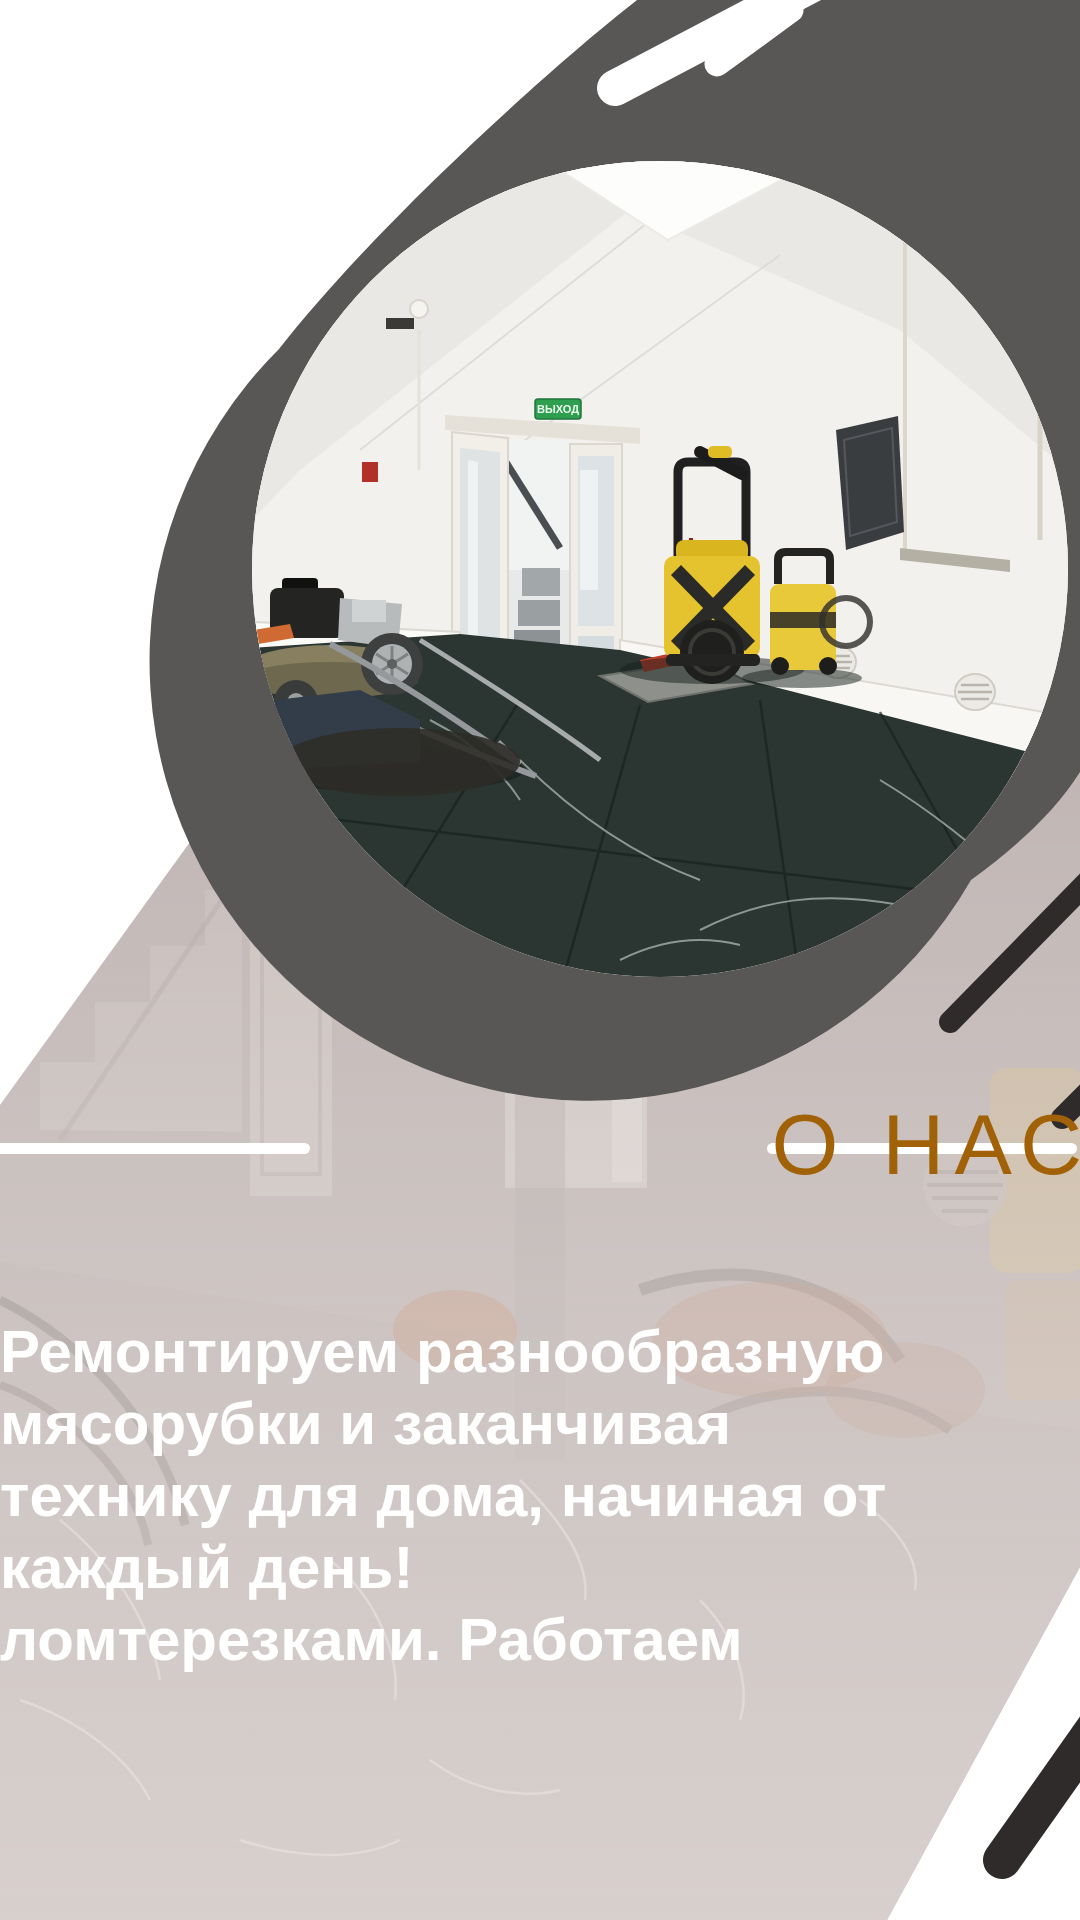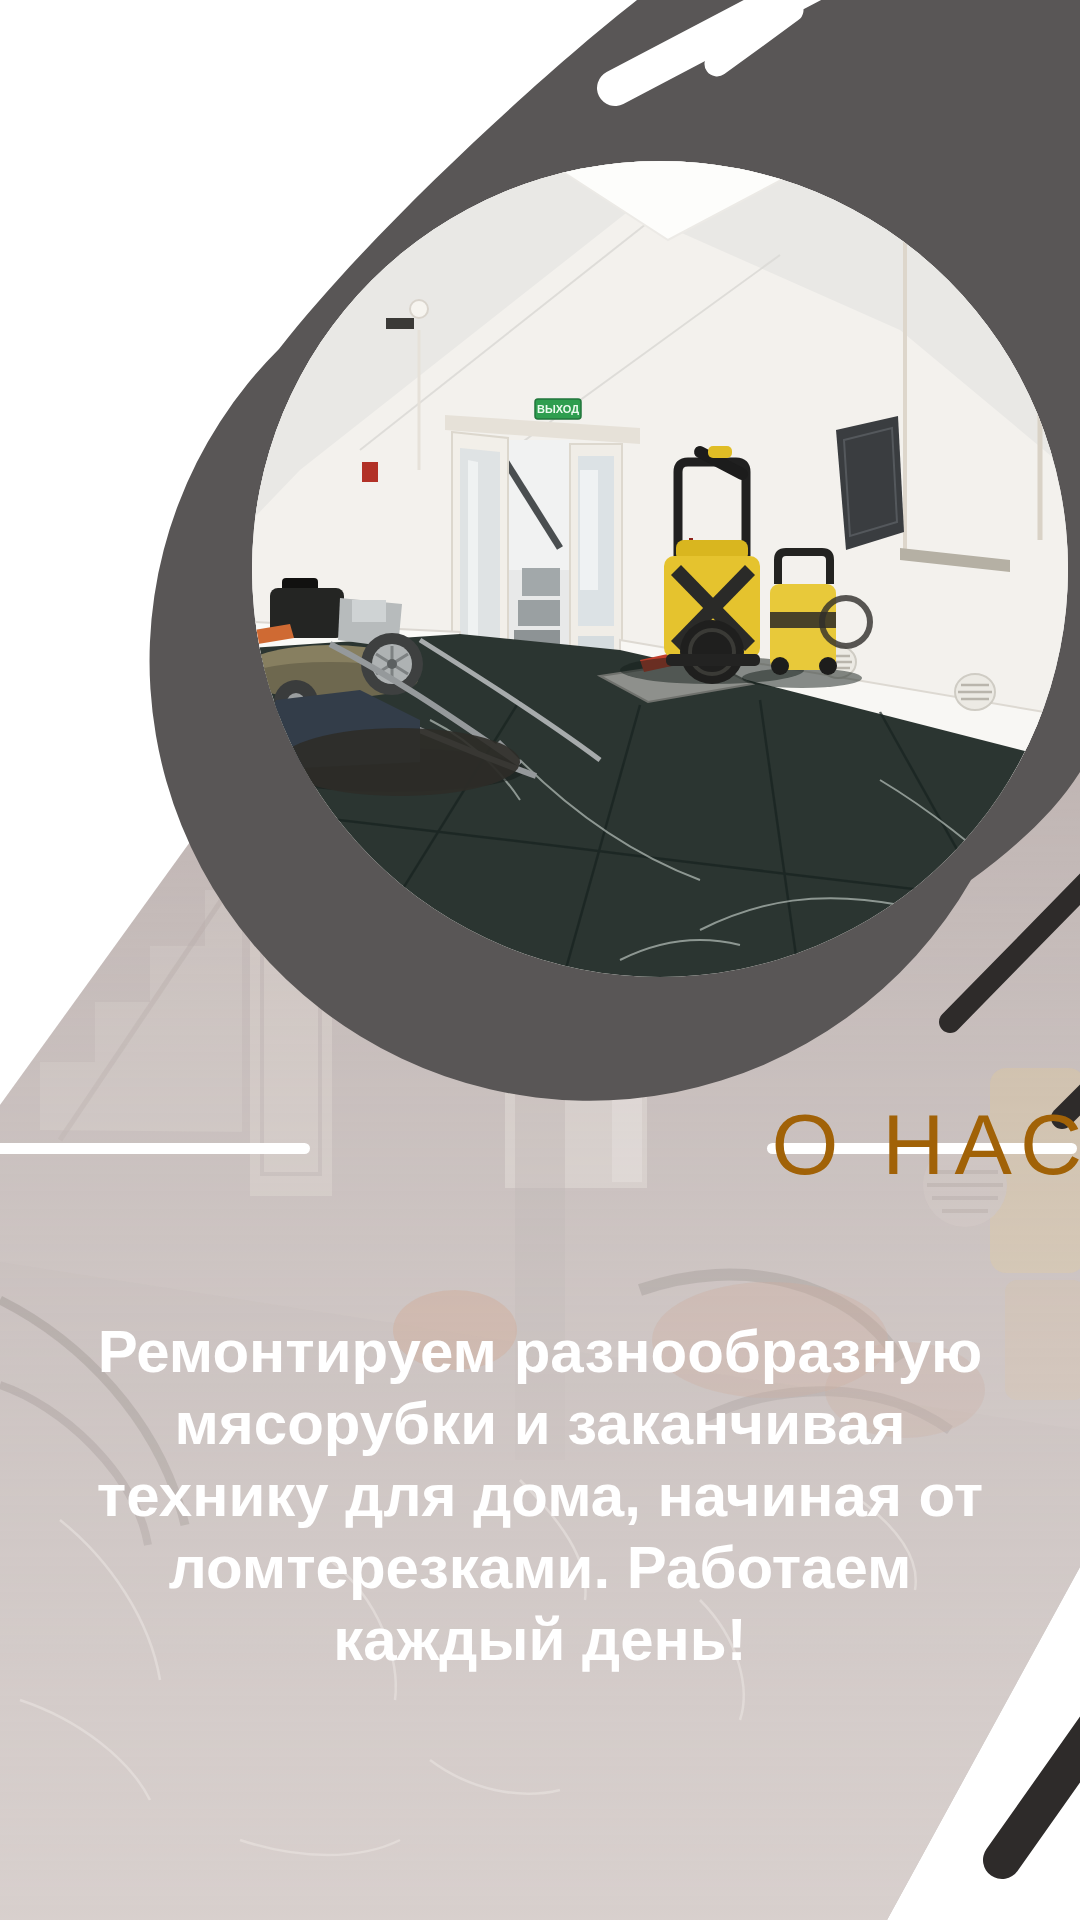--- a/index.html
+++ b/index.html
@@ -9,21 +9,21 @@
   }
   .layer{position:absolute;left:0;top:0;}
   .section-title{
     position:absolute;left:12px;top:1094px;width:1080px;
     text-align:right;color:#a16207;
     font-size:86px;font-weight:300;letter-spacing:10px;line-height:100px;
     white-space:nowrap;
   }
   .about-text{
     position:absolute;left:0;top:1316px;width:1080px;
-    color:#ffffff;text-align:center;
+    color:#ffffff;
   }
   .about-text .tline{
     font-size:60px;font-weight:700;line-height:72px;white-space:nowrap;
   }
 </style>
 </head>
 <body>
 
 <div class="page">
 
@@ -260,17 +260,17 @@
   <rect x="-20" y="1143" width="330" height="11" rx="5.5" fill="#ffffff"></rect>
   <rect x="767" y="1143" width="310" height="11" rx="5.5" fill="#ffffff"></rect>
 </svg>
 
 <div class="section-title">О НАС</div>
 
 <div class="about-text">
   <div class="tline">Ремонтируем разнообразную</div>
   <div class="tline">мясорубки и заканчивая</div>
   <div class="tline">технику для дома, начиная от</div>
+  <div class="tline">каждый день!</div>
   <div class="tline">ломтерезками. Работаем</div>
-  <div class="tline">каждый день!</div>
 </div>
 
 </div>
 
 </body></html>

